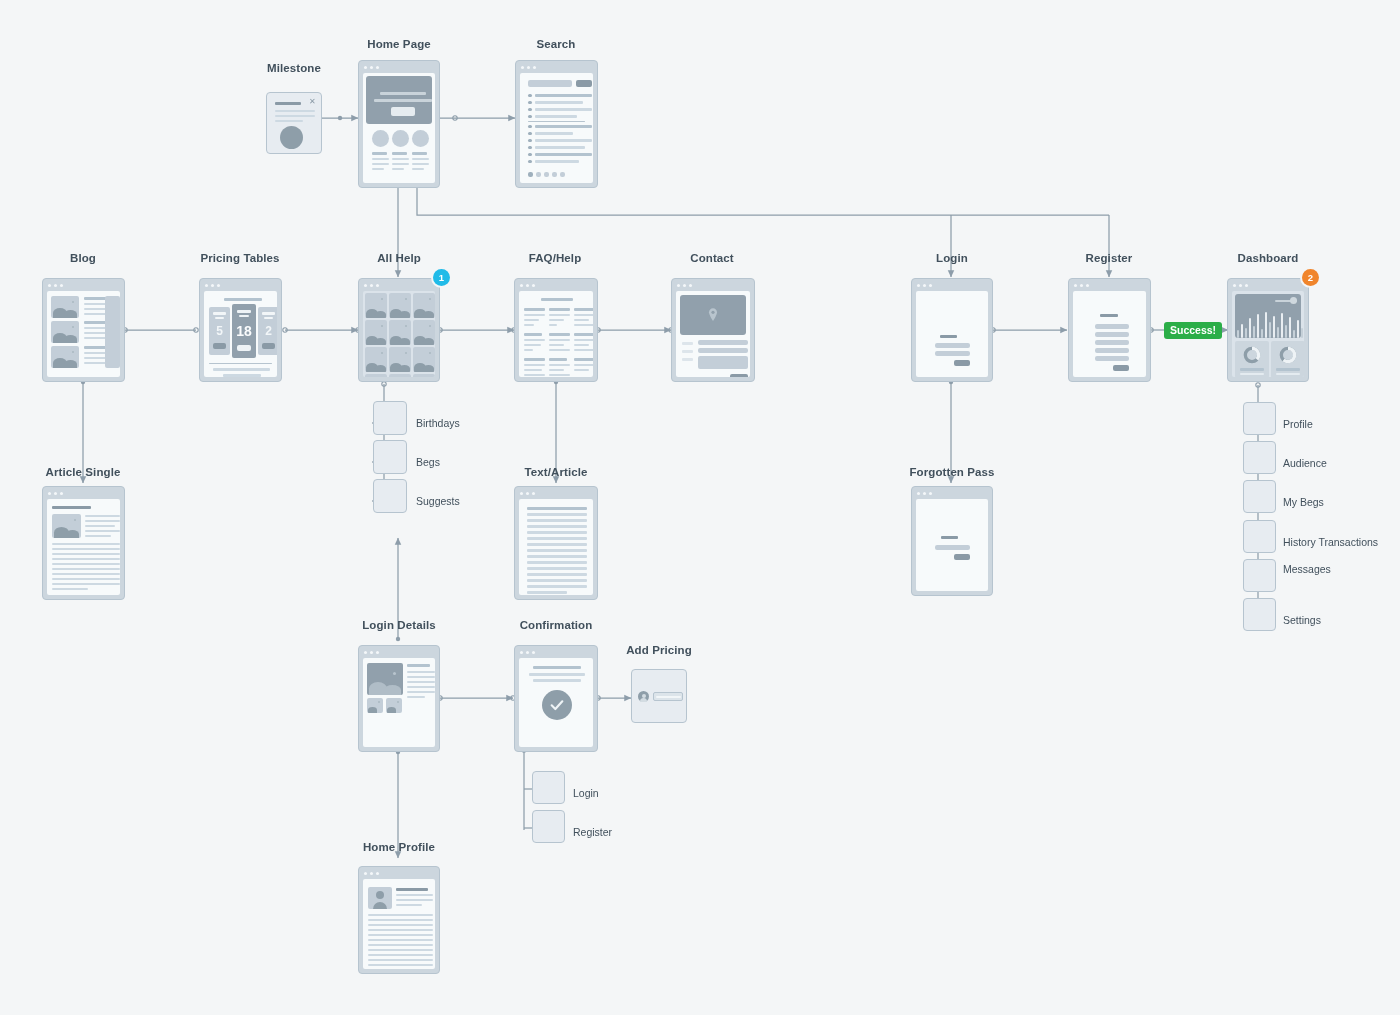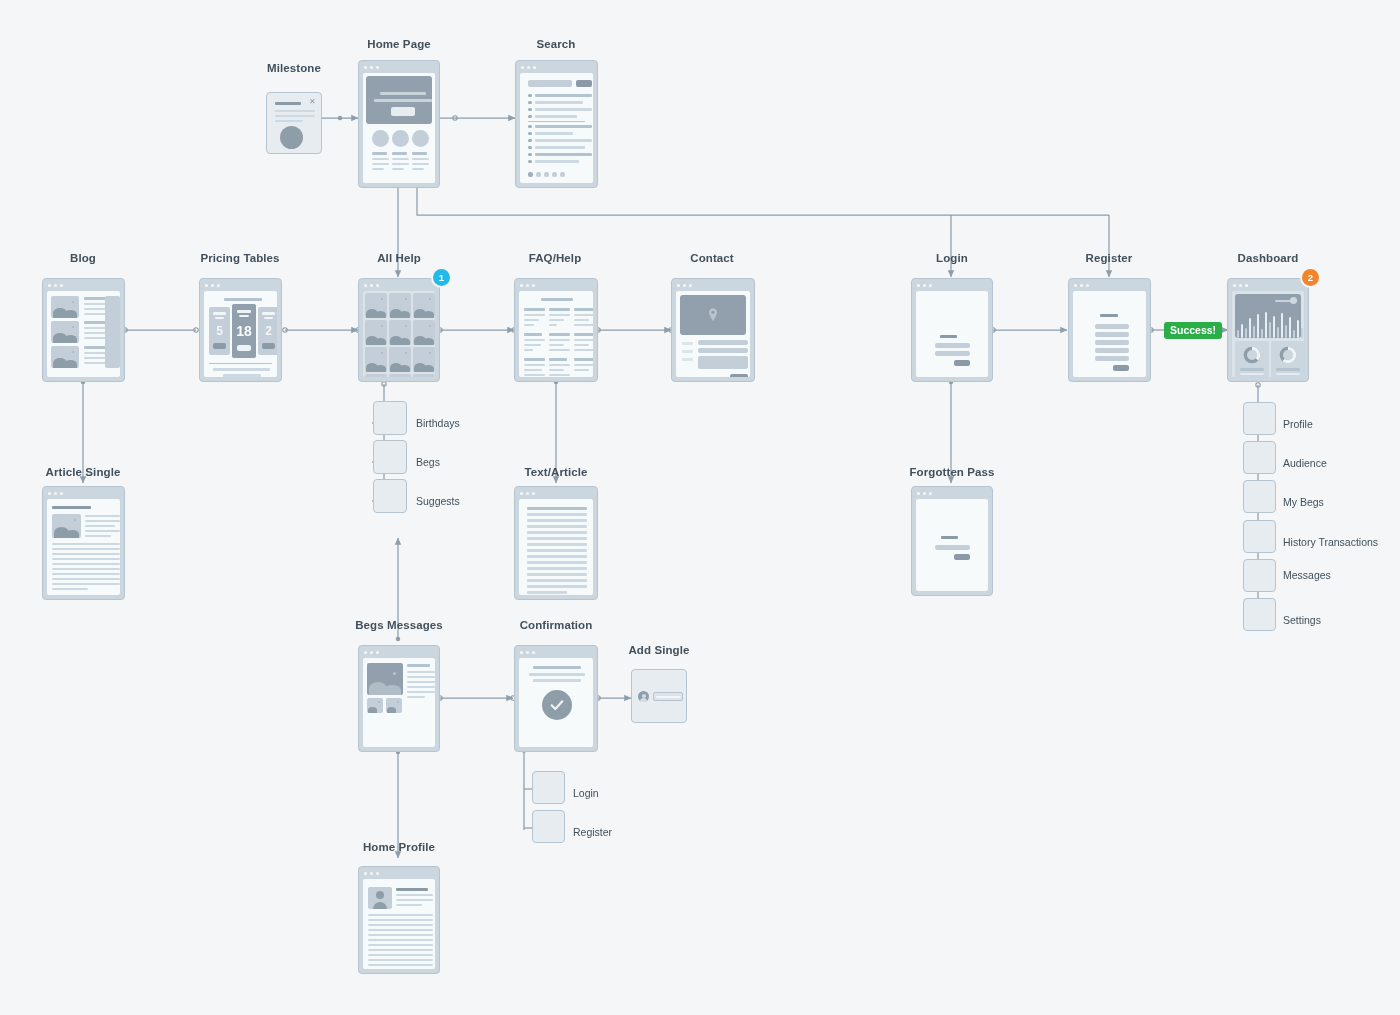--- a/index.html
+++ b/index.html
@@ -580,21 +580,21 @@
   <div class="node" style="left:1243px;top:480px;">
     <div class="plain" style="left:0;top:0;width:33px;height:33px;"></div>
     <div class="sublabel" style="left:40px;top:16px;">My Begs</div>
   </div>
   <div class="node" style="left:1243px;top:520px;">
     <div class="plain" style="left:0;top:0;width:33px;height:33px;"></div>
     <div class="sublabel" style="left:40px;top:16px;">History Transactions</div>
   </div>
   <div class="node" style="left:1243px;top:559px;">
     <div class="plain" style="left:0;top:0;width:33px;height:33px;"></div>
-    <div class="sublabel" style="left:40px;top:10px;">Messages</div>
+    <div class="sublabel" style="left:40px;top:4px;">Messages</div>
   </div>
   <div class="node" style="left:1243px;top:598px;">
     <div class="plain" style="left:0;top:0;width:33px;height:33px;"></div>
     <div class="sublabel" style="left:40px;top:16px;">Settings</div>
   </div>
 
   <div class="node" style="left:42px;top:466px;">
     <div class="ntitle" style="top:0;left:41px;">Article Single</div>
     <div class="browser" style="left:0;top:20px;width:83px;height:114px;">
       <div class="bbar">
@@ -666,21 +666,21 @@
         </div>
       <div class="bbody">
         <div class="ln dk" style="left:25px;top:37px;width:17px;height:2.5px;"></div>
         <div class="blk" style="left:19px;top:46px;width:35px;height:5px;"></div>
         <div class="blk" style="left:38px;top:55px;width:16px;height:6px;background:#8a9aa6;"></div>
       </div>
     </div>
   </div>
 
   <div class="node" style="left:358px;top:619px;">
-    <div class="ntitle" style="top:0;left:41px;">Begs Messages</div>
+    <div class="ntitle" style="top:0;left:41px;">Login Details</div>
     <div class="browser" style="left:0;top:26px;width:82px;height:107px;">
       <div class="bbar">
           <i></i>
           <i></i>
           <i></i>
         </div>
       <div class="bbody">
         <div class="imgbox" style="left:4px;top:5px;width:36px;height:32px;background:#91a0ac;">
           <div class="dot" style="right:7px;top:9px;width:3px;height:3px;background:#b8c4cd;"></div>
           <div class="hill" style="left:2px;width:18px;height:13px;background:#b0bdc7;"></div>
@@ -729,21 +729,21 @@
   <div class="node" style="left:532px;top:771px;">
     <div class="plain" style="left:0;top:0;width:33px;height:33px;"></div>
     <div class="sublabel" style="left:41px;top:16px;">Login</div>
   </div>
   <div class="node" style="left:532px;top:810px;">
     <div class="plain" style="left:0;top:0;width:33px;height:33px;"></div>
     <div class="sublabel" style="left:41px;top:16px;">Register</div>
   </div>
 
   <div class="node" style="left:631px;top:644px;">
-    <div class="ntitle" style="top:0;left:28px;">Add Single</div>
+    <div class="ntitle" style="top:0;left:28px;">Add Pricing</div>
     <div class="plain" style="left:0;top:25px;width:56px;height:54px;">
       <div class="circ" style="left:6px;top:21px;width:11px;height:11px;background:#8e9ea9;">
         <div style="position:absolute;left:3.5px;top:2.5px;width:4px;height:4px;border-radius:50%;background:#d3dce2;"></div>
         <div style="position:absolute;left:2px;bottom:0.5px;width:7px;height:3.5px;border-radius:4px 4px 0 0;background:#d3dce2;"></div>
       </div>
       <div class="blk" style="left:21px;top:22px;width:30px;height:9px;background:#dce4ea;border:1px solid #b6c4cf;box-sizing:border-box;">
         <div class="ln" style="left:2px;top:3px;width:25px;height:2px;background:#f2f6f8;"></div>
       </div>
     </div>
   </div>

